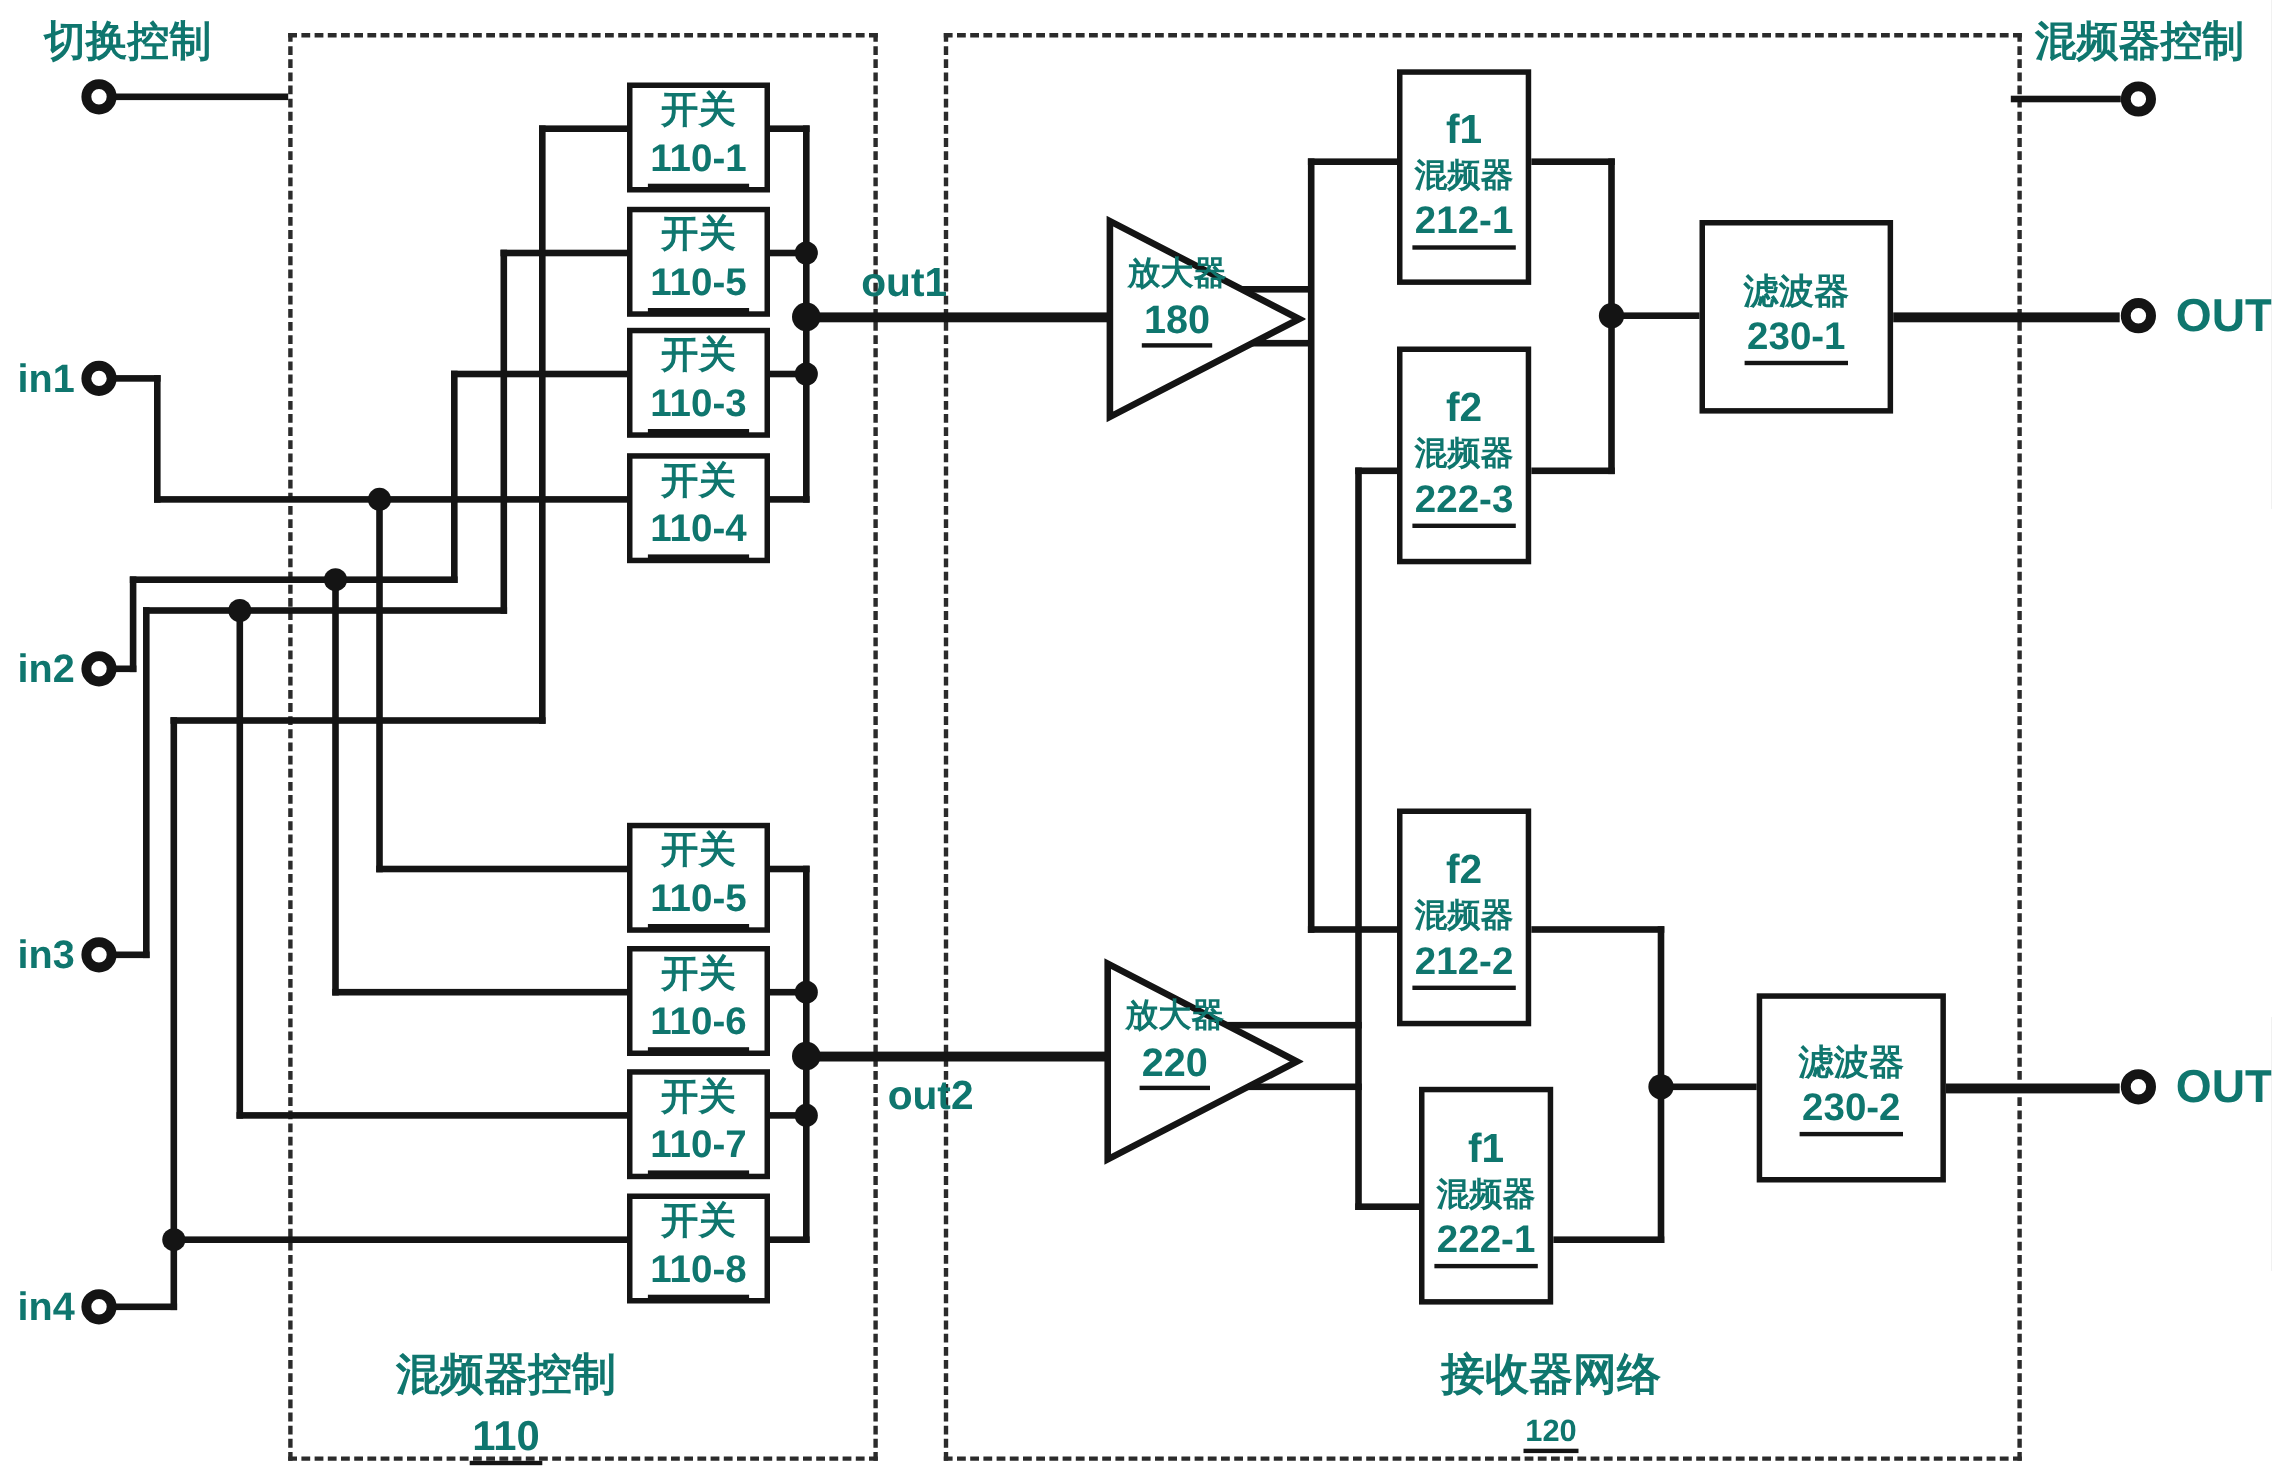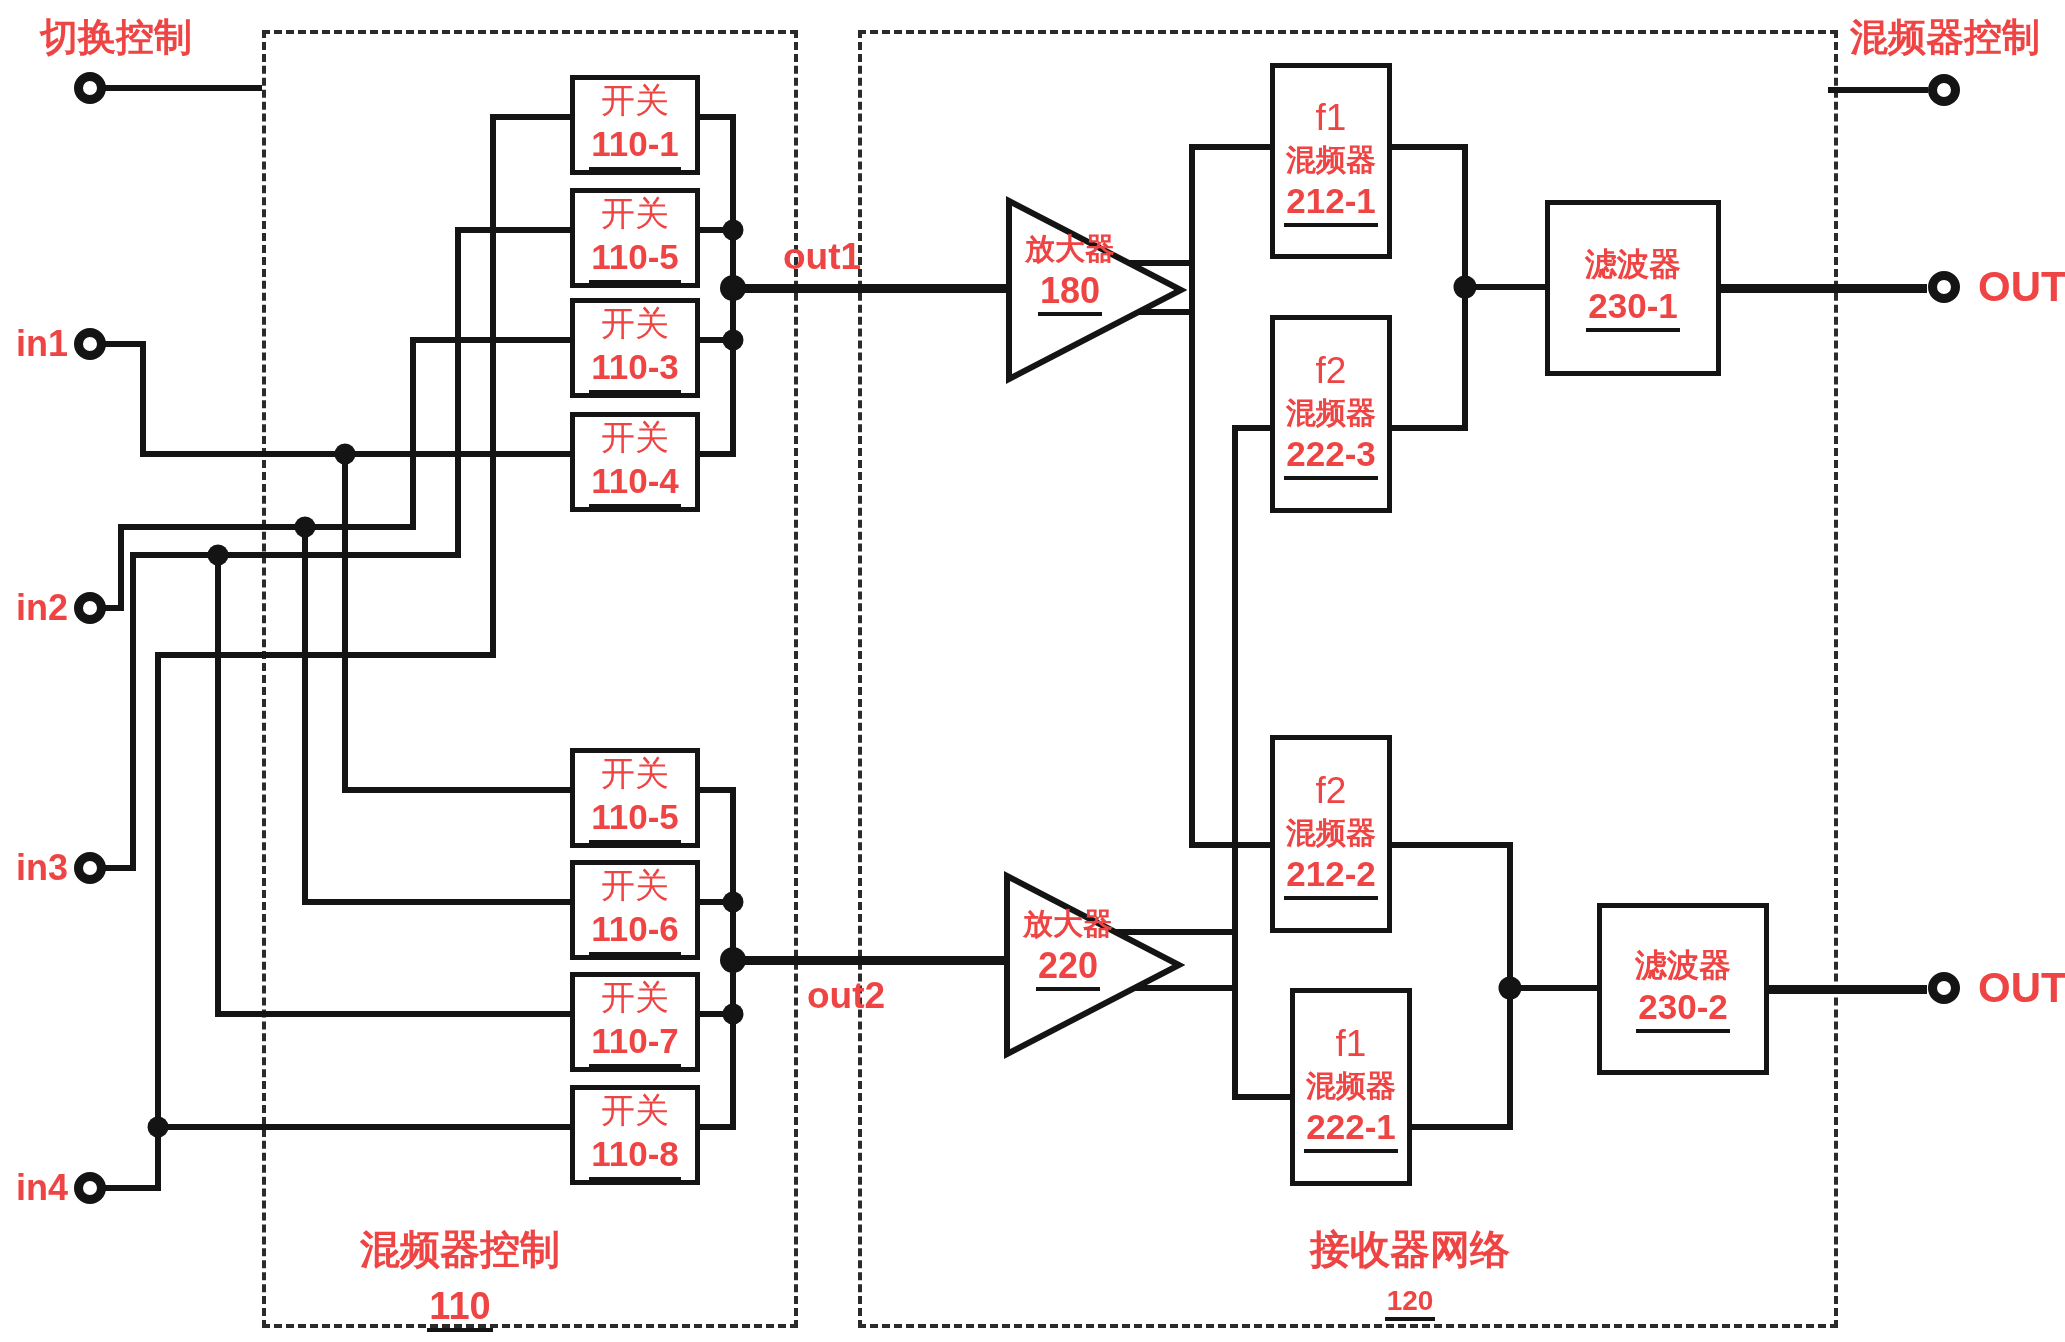--- a/index.html
+++ b/index.html
@@ -1,26 +1,26 @@
 <!DOCTYPE html>
 <html><head>
 <meta charset="utf-8">
 <style>
   html,body{margin:0;padding:0;background:#e8e8e8;}
   #stage{position:relative;width:2065px;height:1342px;background:#ffffff;overflow:hidden;
-         font-family:"Liberation Sans","DejaVu Sans",sans-serif;color:#ef4444;}
+         font-family:"Liberation Sans","DejaVu Sans",sans-serif;color:#0f766e;}
   .dashedbox{position:absolute;border:4px dashed #2b2b2b;z-index:0;}
   .wire{position:absolute;background:#141414;z-index:2;}
   .dot{position:absolute;background:#141414;border-radius:50%;transform:translate(-50%,-50%);z-index:5;}
   .term{position:absolute;width:32px;height:32px;box-sizing:border-box;border:9px solid #141414;
         border-radius:50%;background:#ffffff;transform:translate(-50%,-50%);z-index:6;}
   .cbox{position:absolute;background:#ffffff;border:5px solid #141414;box-sizing:border-box;
         display:flex;flex-direction:column;align-items:center;justify-content:center;
         text-align:center;z-index:4;line-height:1.25;}
-  .cbox .t1{font-size:34px;font-weight:400;}
+  .cbox .t1{font-size:34px;font-weight:700;}
   .cbox .t2{font-size:30px;font-weight:600;}
   .ref{font-size:35px;font-weight:600;border-bottom:4px solid #141414;padding:0 2px 1px 2px;}
   .lbl{position:absolute;white-space:nowrap;font-weight:600;z-index:7;}
   .amp{position:absolute;z-index:3;}
   .amptxt{position:absolute;z-index:4;text-align:center;font-weight:600;line-height:1.2;}
   .grouplabel{position:absolute;text-align:center;font-weight:600;z-index:7;}
 </style>
 </head>
 <body>
 

